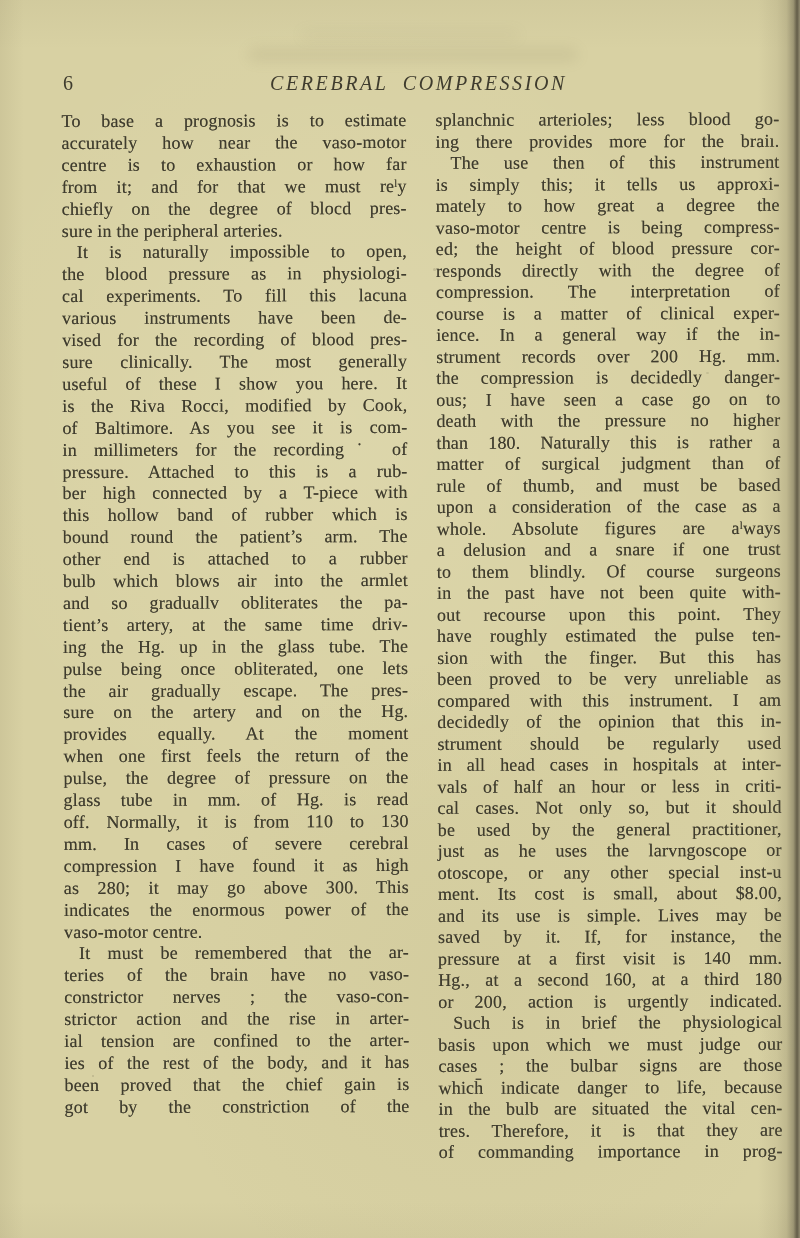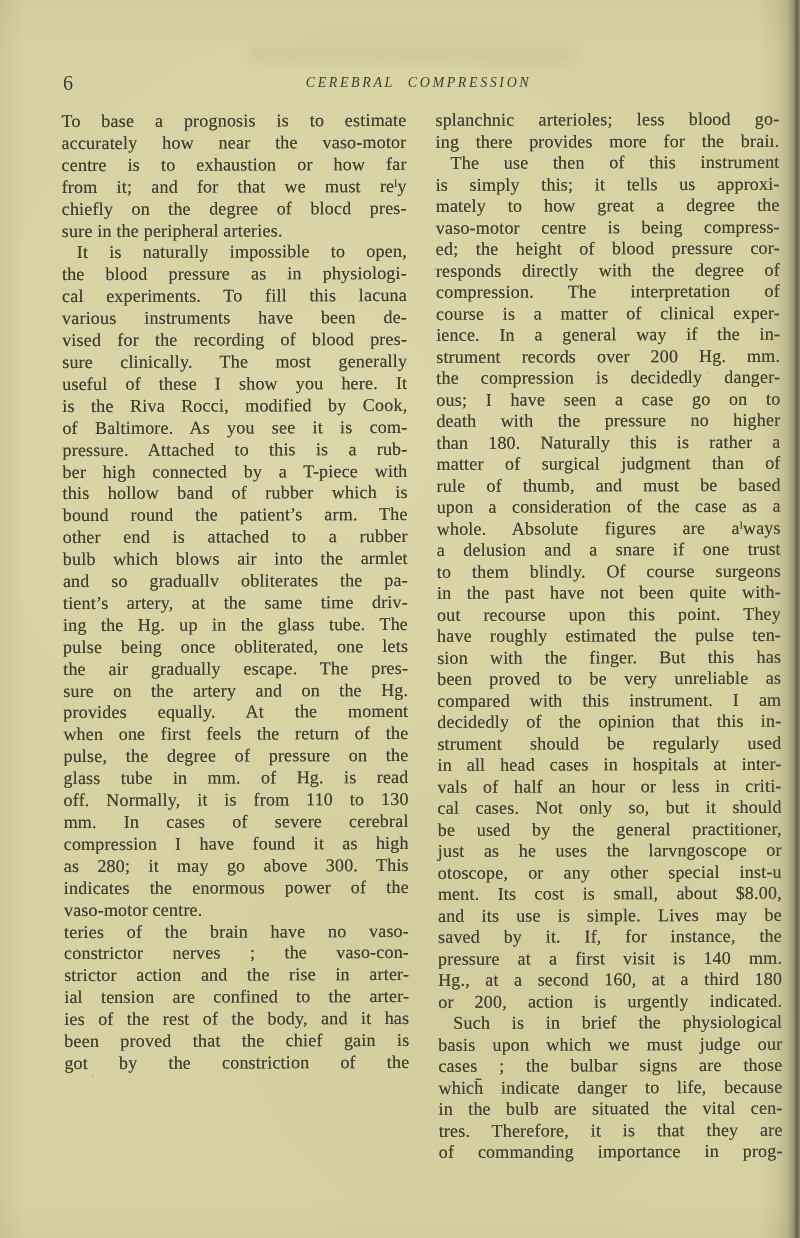--- a/index.html
+++ b/index.html
@@ -69,21 +69,21 @@
     left: 0;
     top: 0;
   }
   .running-title {
     position: absolute;
     left: 0;
     right: 0;
     top: 0;
     text-align: center;
     font-style: italic;
-    font-size: 14px;
+    font-size: 20px;
     letter-spacing: 2.6px;
     word-spacing: 7px;
   }
 
   .text-block {
     position: absolute;
     top: 0; left: 0; right: 0; bottom: 0;
     transform: rotate(-0.18deg);
   }
 
@@ -132,20 +132,21 @@
         <div class="line last">sure in the peripheral arteries.</div>
         <div class="line indent">It is naturally impossible to open,</div>
         <div class="line">the blood pressure as in physiologi-</div>
         <div class="line">cal experiments. To fill this lacuna</div>
         <div class="line">various instruments have been de-</div>
         <div class="line">vised for the recording of blood pres-</div>
         <div class="line">sure clinically. The most generally</div>
         <div class="line">useful of these I show you here. It</div>
         <div class="line">is the Riva Rocci, modified by Cook,</div>
         <div class="line">of Baltimore. As you see it is com-</div>
+        <div class="line">in millimeters for the recording˙ of</div>
         <div class="line">pressure. Attached to this is a rub-</div>
         <div class="line">ber high connected by a T-piece with</div>
         <div class="line">this hollow band of rubber which is</div>
         <div class="line">bound round the patient’s arm. The</div>
         <div class="line">other end is attached to a rubber</div>
         <div class="line">bulb which blows air into the armlet</div>
         <div class="line">and so graduallv obliterates the pa-</div>
         <div class="line">tient’s artery, at the same time driv-</div>
         <div class="line">ing the Hg. up in the glass tube. The</div>
         <div class="line">pulse being once obliterated, one lets</div>
@@ -154,20 +155,21 @@
         <div class="line">provides equally. At the moment</div>
         <div class="line">when one first feels the return of the</div>
         <div class="line">pulse, the degree of pressure on the</div>
         <div class="line">glass tube in mm. of Hg. is read</div>
         <div class="line">off. Normally, it is from 110 to 130</div>
         <div class="line">mm. In cases of severe cerebral</div>
         <div class="line">compression I have found it as high</div>
         <div class="line">as 280; it may go above 300. This</div>
         <div class="line">indicates the enormous power of the</div>
         <div class="line last">vaso-motor centre.</div>
+        <div class="line indent">It must be remembered that the ar-</div>
         <div class="line">teries of the brain have no vaso-</div>
         <div class="line">constrictor nerves ; the vaso-con-</div>
         <div class="line">strictor action and the rise in arter-</div>
         <div class="line">ial tension are confined to the arter-</div>
         <div class="line">ies of the rest of the body, and it has</div>
         <div class="line">been proved that the chief gain is</div>
         <div class="line">got by the constriction of the</div>
       </div>
     <div class="col col-right">
         <div class="line">splanchnic arterioles; less blood go-</div>

